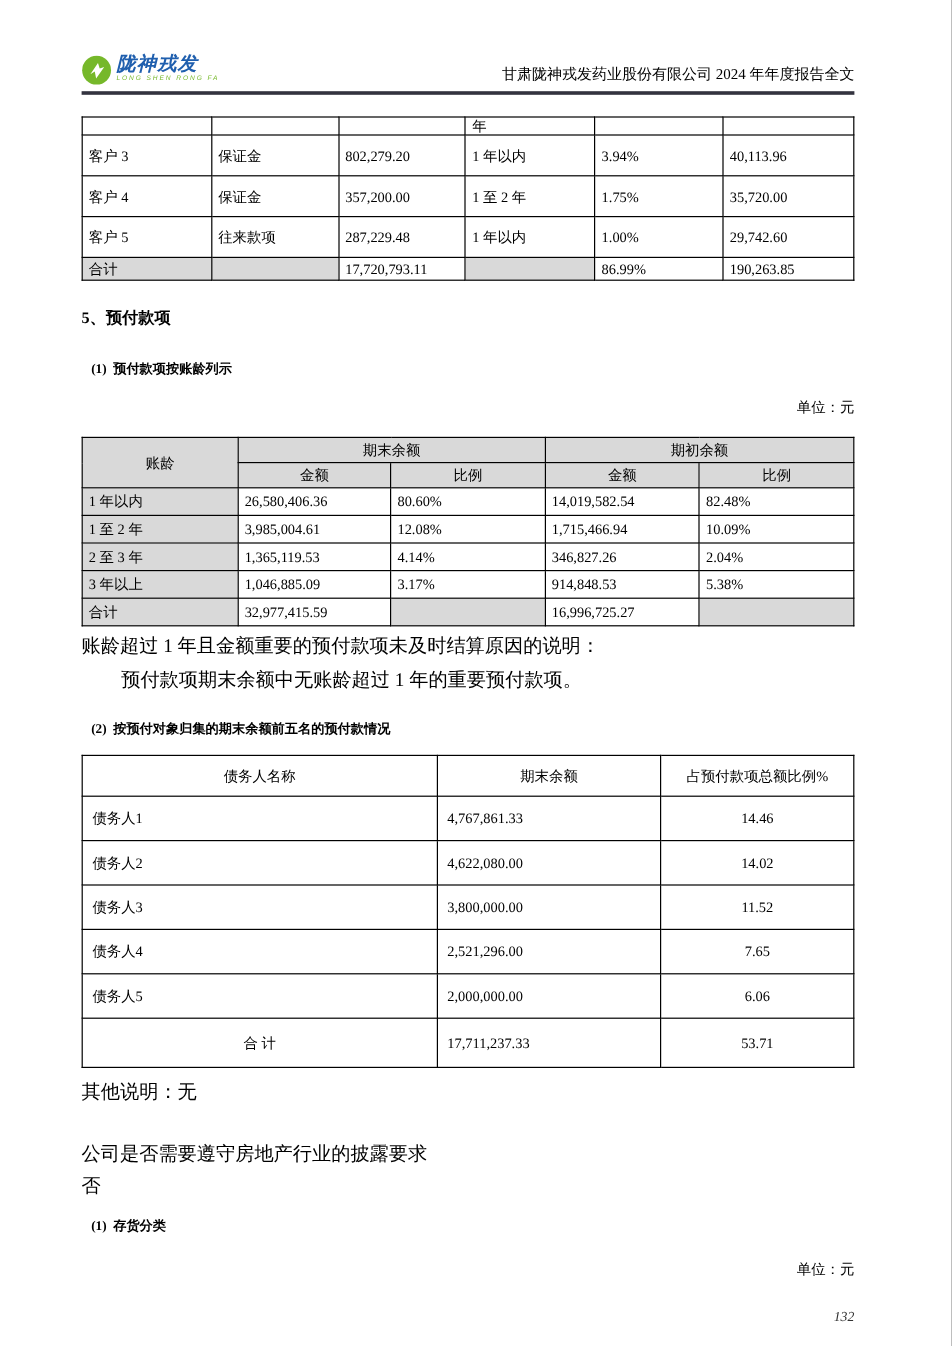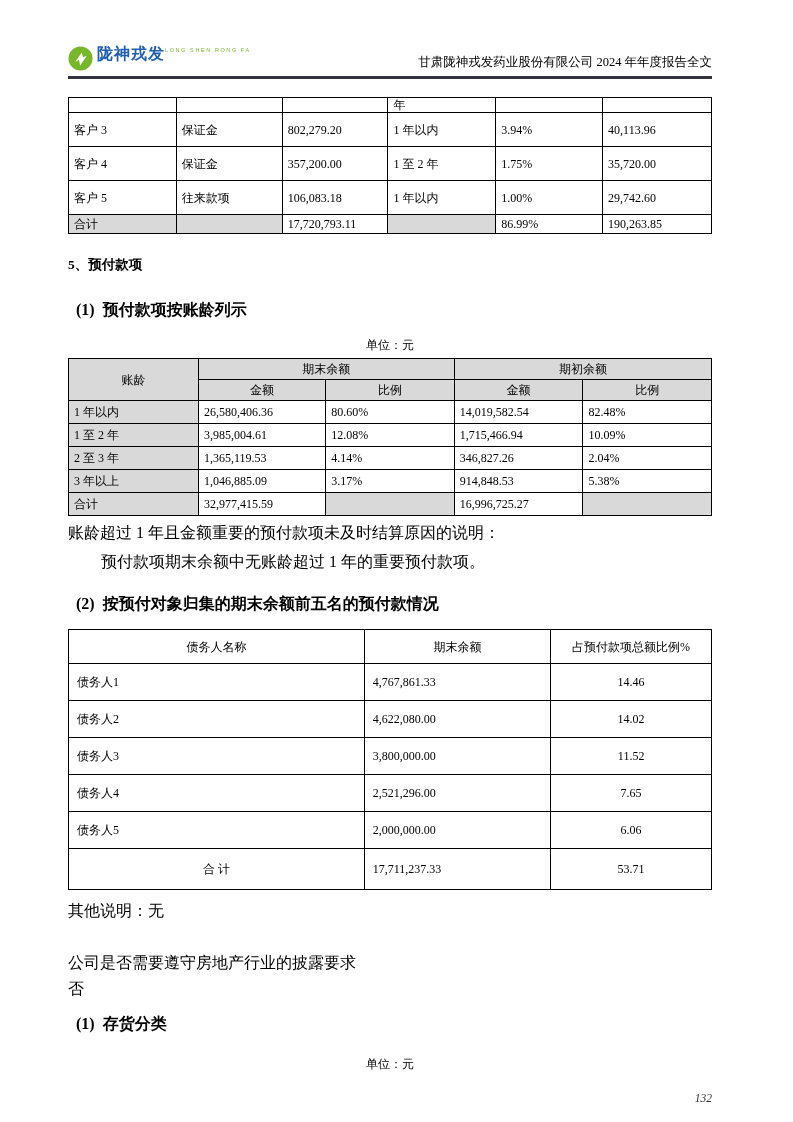--- a/index.html
+++ b/index.html
@@ -19,52 +19,52 @@
   
   .hdr {
     display: flex;
     justify-content: space-between;
     align-items: flex-end;
     border-bottom: 3px solid #33333f;
     padding-bottom: 5px;
   }
   .logo { display: flex; align-items: flex-start; gap: 4px; }
   .logo-mark { width: 25px; height: 25px; flex: 0 0 auto; }
-  .logo-txt { display: flex; flex-direction: row; line-height: 1; }
+  .logo-txt { display: flex; flex-direction: column; line-height: 1; font-style: italic; }
   .logo-cn {
     font-size: 16px; font-weight: bold; color: #1f5fae;
     letter-spacing: 1px; font-family: "Liberation Serif", serif;
   }
   .logo-en {
     font-size: 5.5px; color: #76b82a; letter-spacing: 1.6px;
     margin-top: 2px; font-family: "Liberation Sans", sans-serif;
   }
   .doc-title { font-size: 12.5px; line-height: 16px; padding-bottom: 1px; }
 
   
   .h-num   { font-size: 13.5px; font-weight: bold; white-space: pre; }
-  .h-sub   { font-size: 16px; font-weight: bold; white-space: pre; padding-left: 8px; }
+  .h-sub   { font-size: 11px; font-weight: bold; white-space: pre; padding-left: 8px; }
   .body-line { font-size: 16px; line-height: 16px; }
-  .unit-line { font-size: 12px; text-align: center; }
+  .unit-line { font-size: 12px; text-align: right; }
   .indent { padding-left: 33px; }
 
   
   table { border-collapse: collapse; table-layout: fixed; width: 100%; font-size: 12px; }
   td { border: 1px solid #000; vertical-align: middle; padding: 0 5px; line-height: 14px; overflow: hidden; }
   .gray { background: #d9d9d9; }
   .l { text-align: left; }
   .r { text-align: left; }
   .c { text-align: center; }
 
   .t1 { margin-top: 18px; }
   .t1 tr { height: 34px; }
   .t1 tr.short { height: 15px; }
   .t1 tr.last { height: 19px; }
 
-  .t2 { margin-top: 4px; }
+  .t2 { margin-top: 16px; }
   .t2 tr.head { height: 21px; }
   .t2 tr.body { height: 23px; }
   .t2 td.amt { padding-right: 21px; }
 
   .t3 { margin-top: 14px; }
   .t3 tr.head { height: 34px; }
   .t3 tr.body { height: 37px; }
   .t3 tr.total { height: 41px; }
   .t3 td { padding: 0 8px; }
 
@@ -136,21 +136,21 @@
         <td class="l">客户 4</td>
         <td class="l">保证金</td>
         <td class="r">357,200.00</td>
         <td class="l">1 至 2 年</td>
         <td class="r">1.75%</td>
         <td class="r">35,720.00</td>
       </tr>
       <tr>
         <td class="l">客户 5</td>
         <td class="l">往来款项</td>
-        <td class="r">106,083.18</td>
+        <td class="r">287,229.48</td>
         <td class="l">1 年以内</td>
         <td class="r">1.00%</td>
         <td class="r">29,742.60</td>
       </tr>
       <tr class="last">
         <td class="l gray">合计</td>
         <td class="l gray"></td>
         <td class="r">17,720,793.11</td>
         <td class="l gray"></td>
         <td class="r">86.99%</td>

